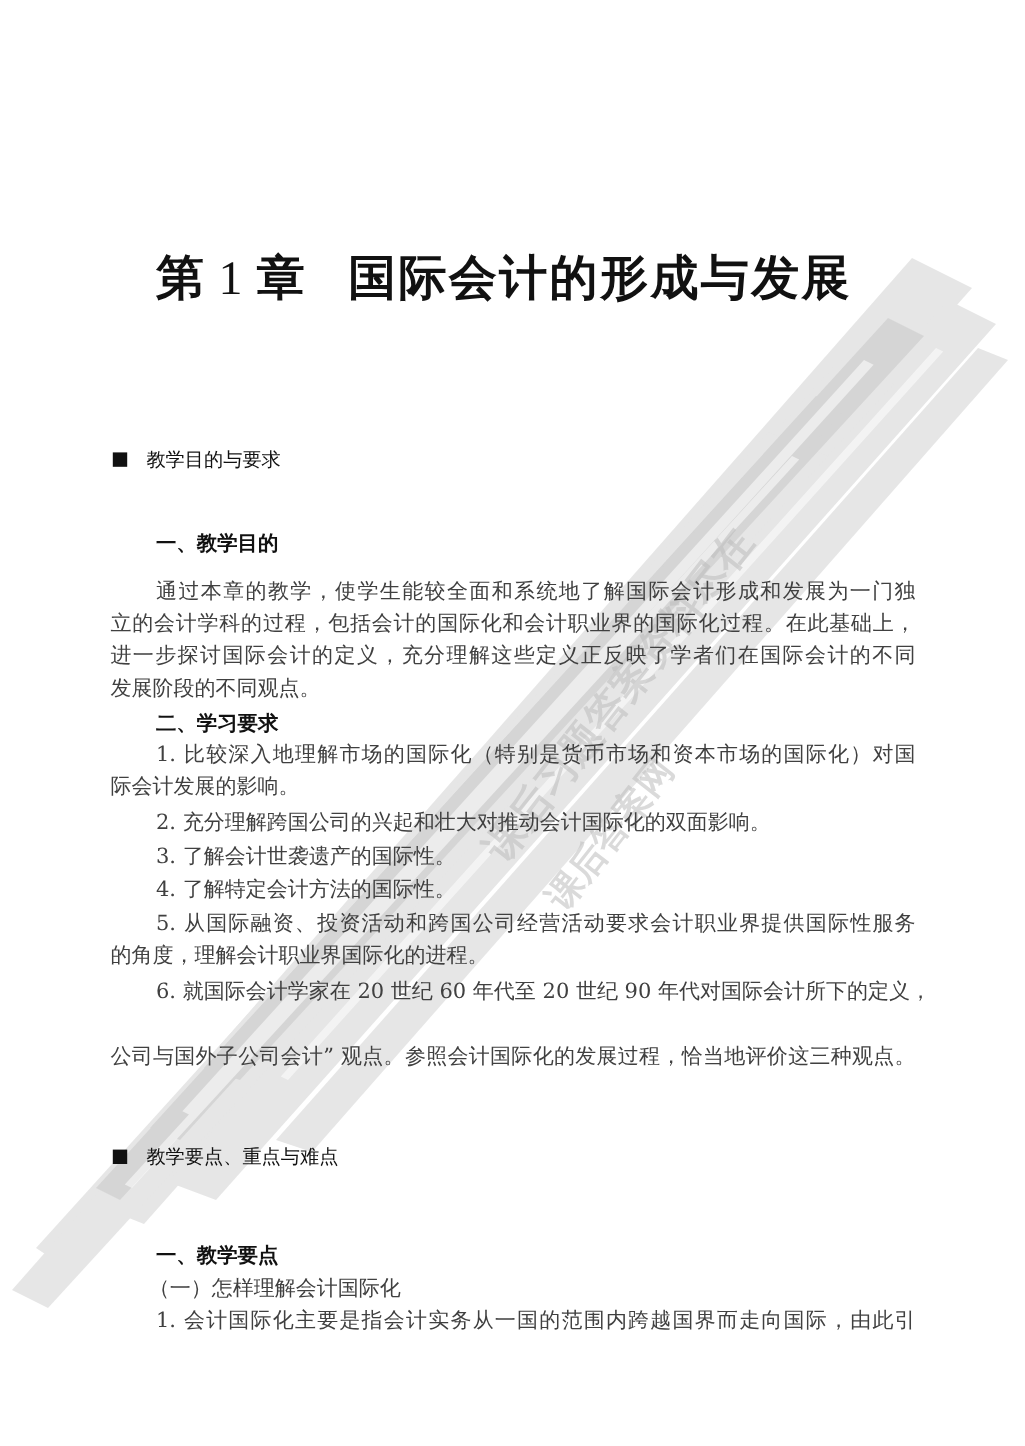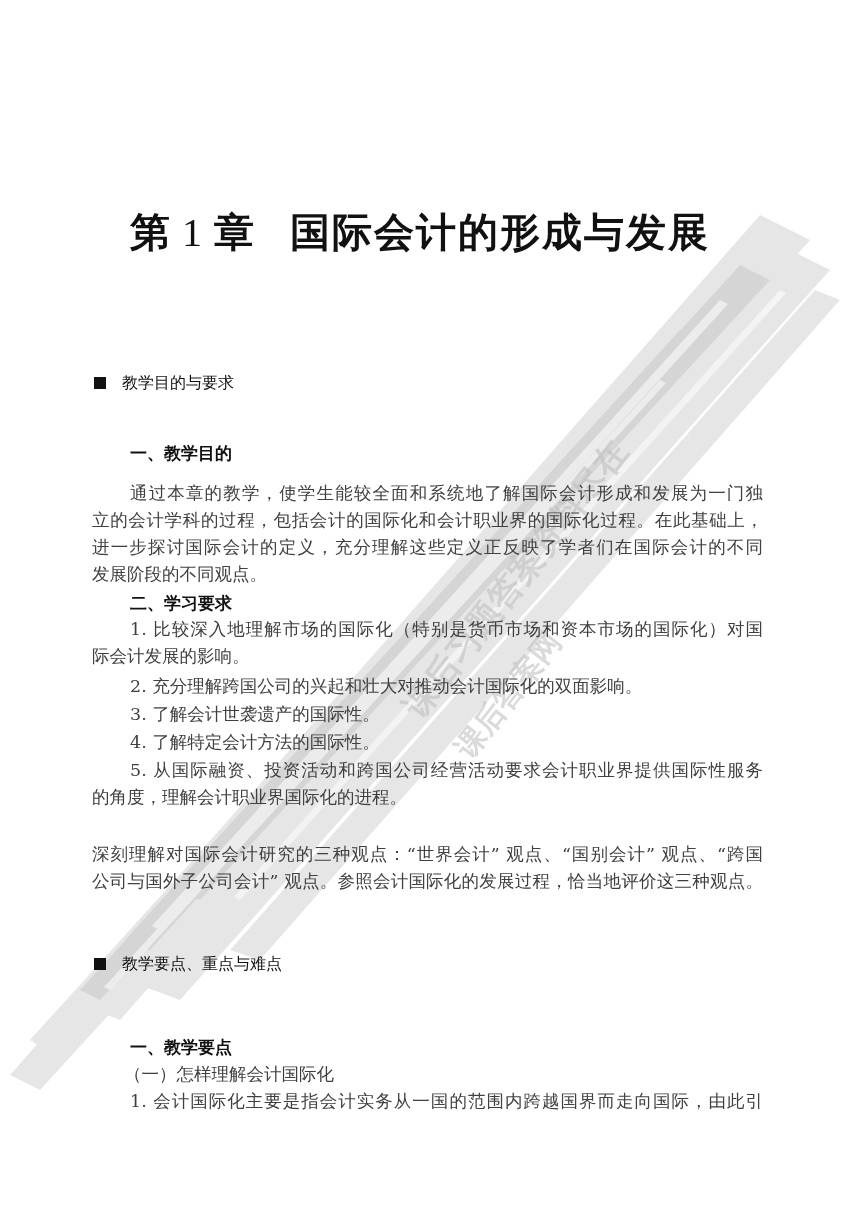--- a/index.html
+++ b/index.html
@@ -150,21 +150,21 @@
     <div class="line cont justify" style="top:534px;">进一步探讨国际会计的定义，充分理解这些定义正反映了学者们在国际会计的不同</div>
 
     <div class="sub-heading" style="top:591px;">二、学习要求</div>
     <div class="line first justify" style="top:616px;">1. 比较深入地理解市场的国际化（特别是货币市场和资本市场的国际化）对国</div>
     <div class="line cont" style="top:643px;">际会计发展的影响。</div>
     <div class="line first" style="top:673px;">2. 充分理解跨国公司的兴起和壮大对推动会计国际化的双面影响。</div>
     <div class="line first" style="top:701px;">3. 了解会计世袭遗产的国际性。</div>
     <div class="line first" style="top:729px;">4. 了解特定会计方法的国际性。</div>
     <div class="line first justify" style="top:757px;">5. 从国际融资、投资活动和跨国公司经营活动要求会计职业界提供国际性服务</div>
     <div class="line cont" style="top:784px;">的角度，理解会计职业界国际化的进程。</div>
-    <div class="line cont justify" style="top:841px;">深刻理解对国际会计研究的三种观点：“世界会计” 观点、“国别会计” 观点、“跨国</div>
+    <div class="line first justify" style="top:814px;">6. 就国际会计学家在 20 世纪 60 年代至 20 世纪 90 年代对国际会计所下的定义，</div>
     <div class="line cont justify" style="top:868px;">公司与国外子公司会计” 观点。参照会计国际化的发展过程，恰当地评价这三种观点。</div>
 
     <div class="section-heading" style="top:948px;">
       <span class="bullet"></span>
       <span>教学要点、重点与难点</span>
     </div>
 
     <div class="sub-heading" style="top:1035px;">一、教学要点</div>
     <div class="line paren" style="top:1061px;">（一）怎样理解会计国际化</div>
     <div class="line first justify" style="top:1088px;">1. 会计国际化主要是指会计实务从一国的范围内跨越国界而走向国际，由此引</div>

